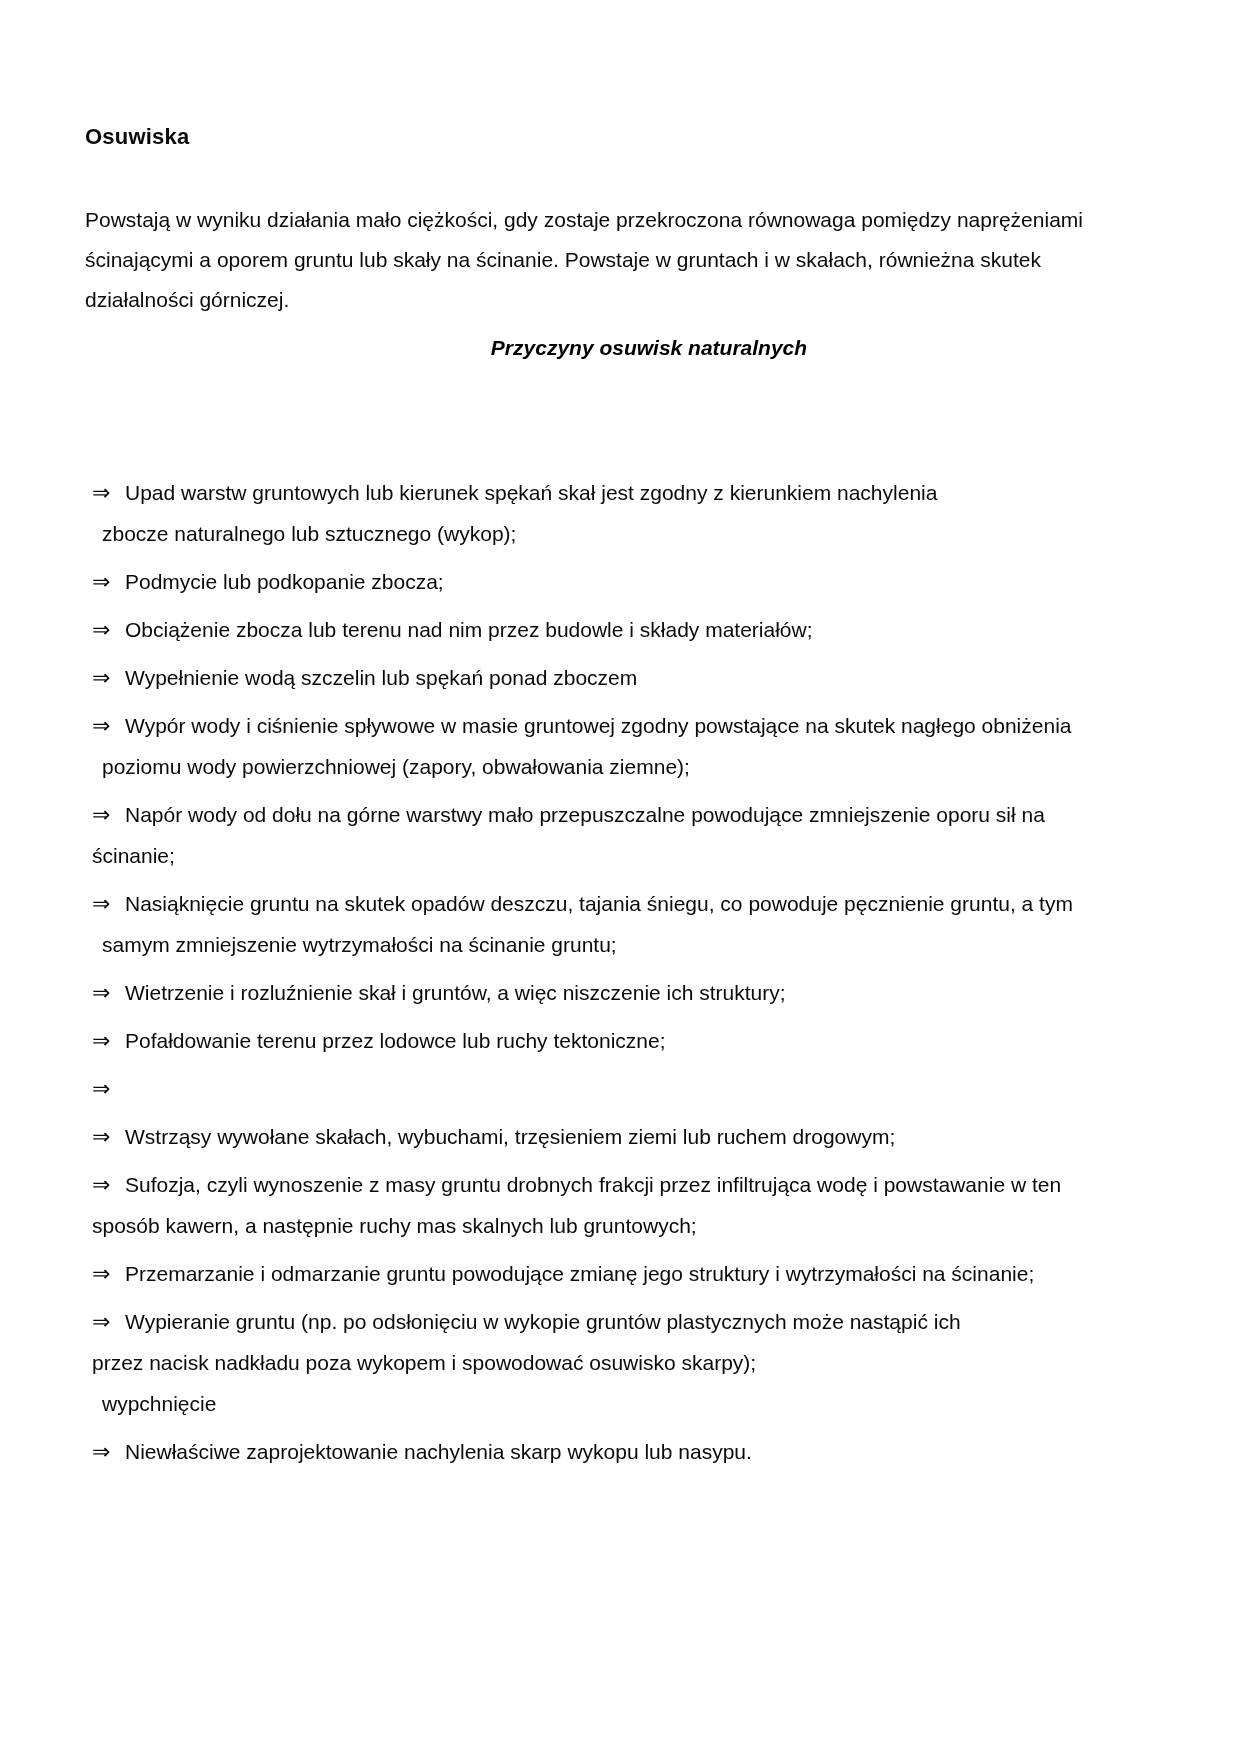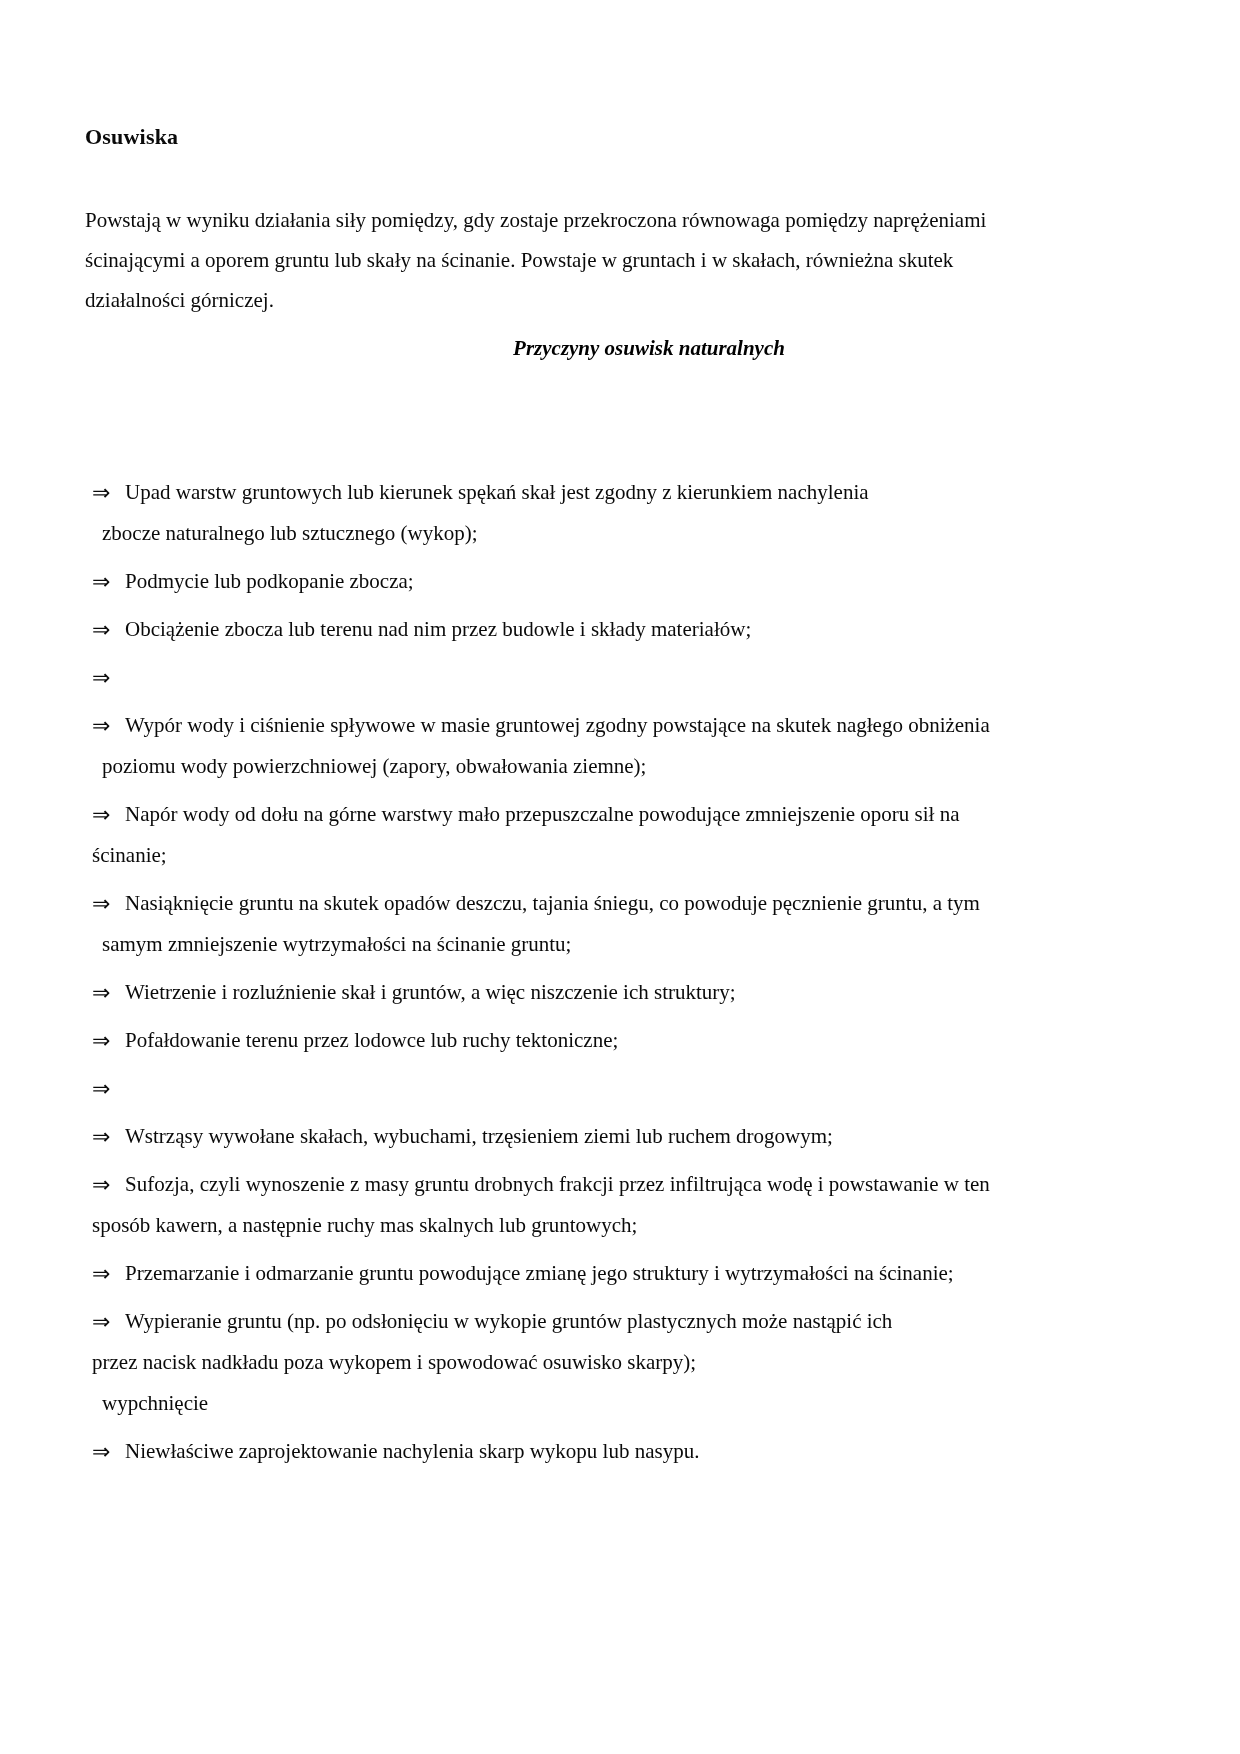--- a/index.html
+++ b/index.html
@@ -5,21 +5,21 @@
   html, body {
     margin: 0;
     padding: 0;
     background: #ffffff;
   }
   .page {
     position: relative;
     width: 1240px;
     height: 1724px;
     background: #ffffff;
-    font-family: Liberation Serif, serif;
+    font-family: Liberation Sans, sans-serif;
     color: #0a0a0a;
     overflow: hidden;
   }
   .title {
     position: absolute;
     left: 85px;
     top: 122px;
     font-size: 22px;
     font-weight: 700;
     line-height: 30px;
@@ -71,21 +71,21 @@
   .row.hang   .txt { position: absolute; left: 102px; top: 0; }
   .row.flush  .txt { position: absolute; left: 85px;  top: 0; margin-left: 7px; }
 </style>
 </head>
 <body>
 
 <div class="page" style="background: rgb(255, 255, 255); color: rgb(10, 10, 10);">
   <div class="title">Osuwiska</div>
 
   <div class="intro">
-    <div class="iline">Powstają w wyniku działania siły pomiędzy, gdy zostaje przekroczona równowaga pomiędzy naprężeniami</div>
+    <div class="iline">Powstają w wyniku działania mało ciężkości, gdy zostaje przekroczona równowaga pomiędzy naprężeniami</div>
     <div class="iline">ścinającymi a oporem gruntu lub skały na ścinanie. Powstaje w gruntach i w skałach, równieżna skutek</div>
     <div class="iline">działalności górniczej.</div>
   </div>
 
   <div class="heading" style="color: #000000; padding-left: 29px;">Przyczyny osuwisk naturalnych</div>
 
   <div class="list" id="causes-list">
       <div class="row bullet">
         <span class="arrow">⇒</span>
         <span class="txt">Upad warstw gruntowych lub kierunek spękań skał jest zgodny z kierunkiem nachylenia</span>
@@ -96,20 +96,21 @@
       <div class="row bullet">
         <span class="arrow">⇒</span>
         <span class="txt">Podmycie lub podkopanie zbocza;</span>
       </div>
       <div class="row bullet">
         <span class="arrow">⇒</span>
         <span class="txt">Obciążenie zbocza lub terenu nad nim przez budowle i składy materiałów;</span>
       </div>
       <div class="row bullet">
         <span class="arrow">⇒</span>
+        <span class="txt">Wypełnienie wodą szczelin lub spękań ponad zboczem</span>
       </div>
       <div class="row bullet">
         <span class="arrow">⇒</span>
         <span class="txt">Wypór wody i ciśnienie spływowe w masie gruntowej zgodny powstające na skutek nagłego obniżenia</span>
       </div>
       <div class="row hang">
         <span class="txt">poziomu wody powierzchniowej (zapory, obwałowania ziemne);</span>
       </div>
       <div class="row bullet">
         <span class="arrow">⇒</span>

